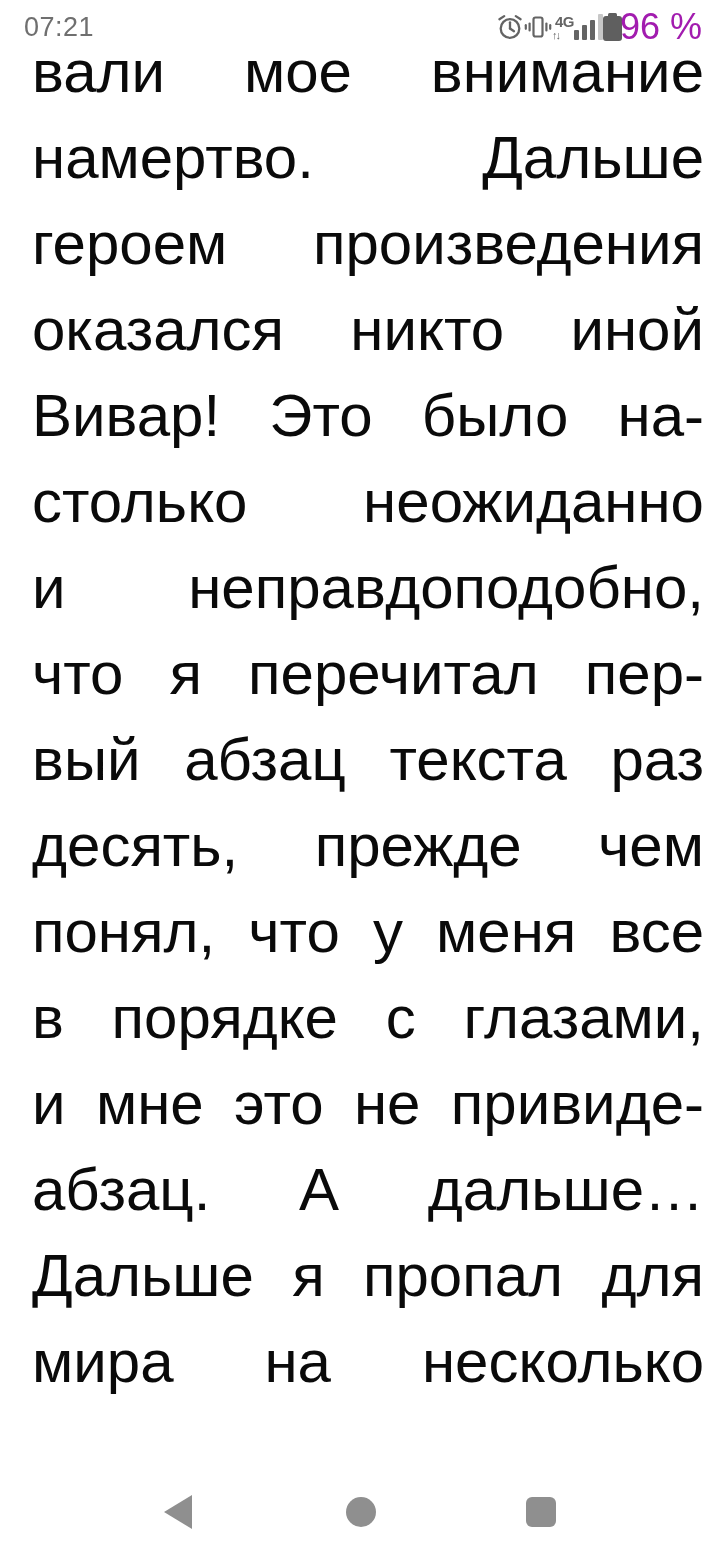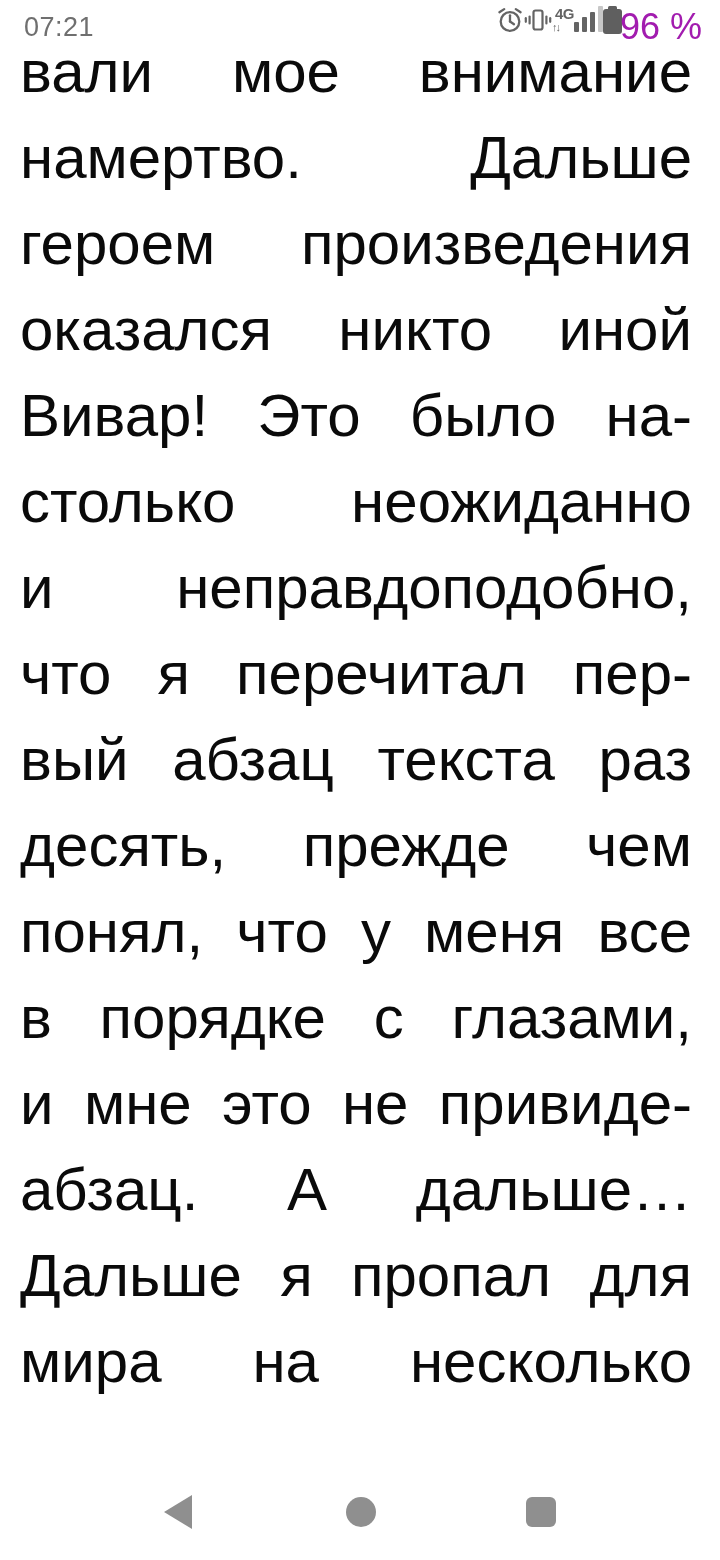--- a/index.html
+++ b/index.html
@@ -23,20 +23,21 @@
     padding: 2px 18px 0 24px;
     box-sizing: border-box;
   }
   .time {
     font-size: 27px;
     color: #6f6f6f;
     letter-spacing: 0.5px;
   }
   .status-right {
     display: flex;
+    align-items: center;
   }
   .status-icon-svg { display: block; }
 
   .mobile-data {
     display: flex;
     flex-direction: column;
     align-items: flex-start;
     color: #646464;
     line-height: 1;
   }
@@ -86,21 +87,21 @@
   .battery-text {
     font-size: 36px;
     color: #a21caf;
     margin-left: -2px;
   }
 
   
   .reader {
     position: absolute;
     top: 29px;
-    left: 20px;
+    left: 32px;
     width: 672px;
     height: 1441px;
     overflow: hidden;
   }
   .line {
     font-size: 60px;
     line-height: 86px;
     color: #0a0a0a;
     text-align: justify;
     text-align-last: justify;

